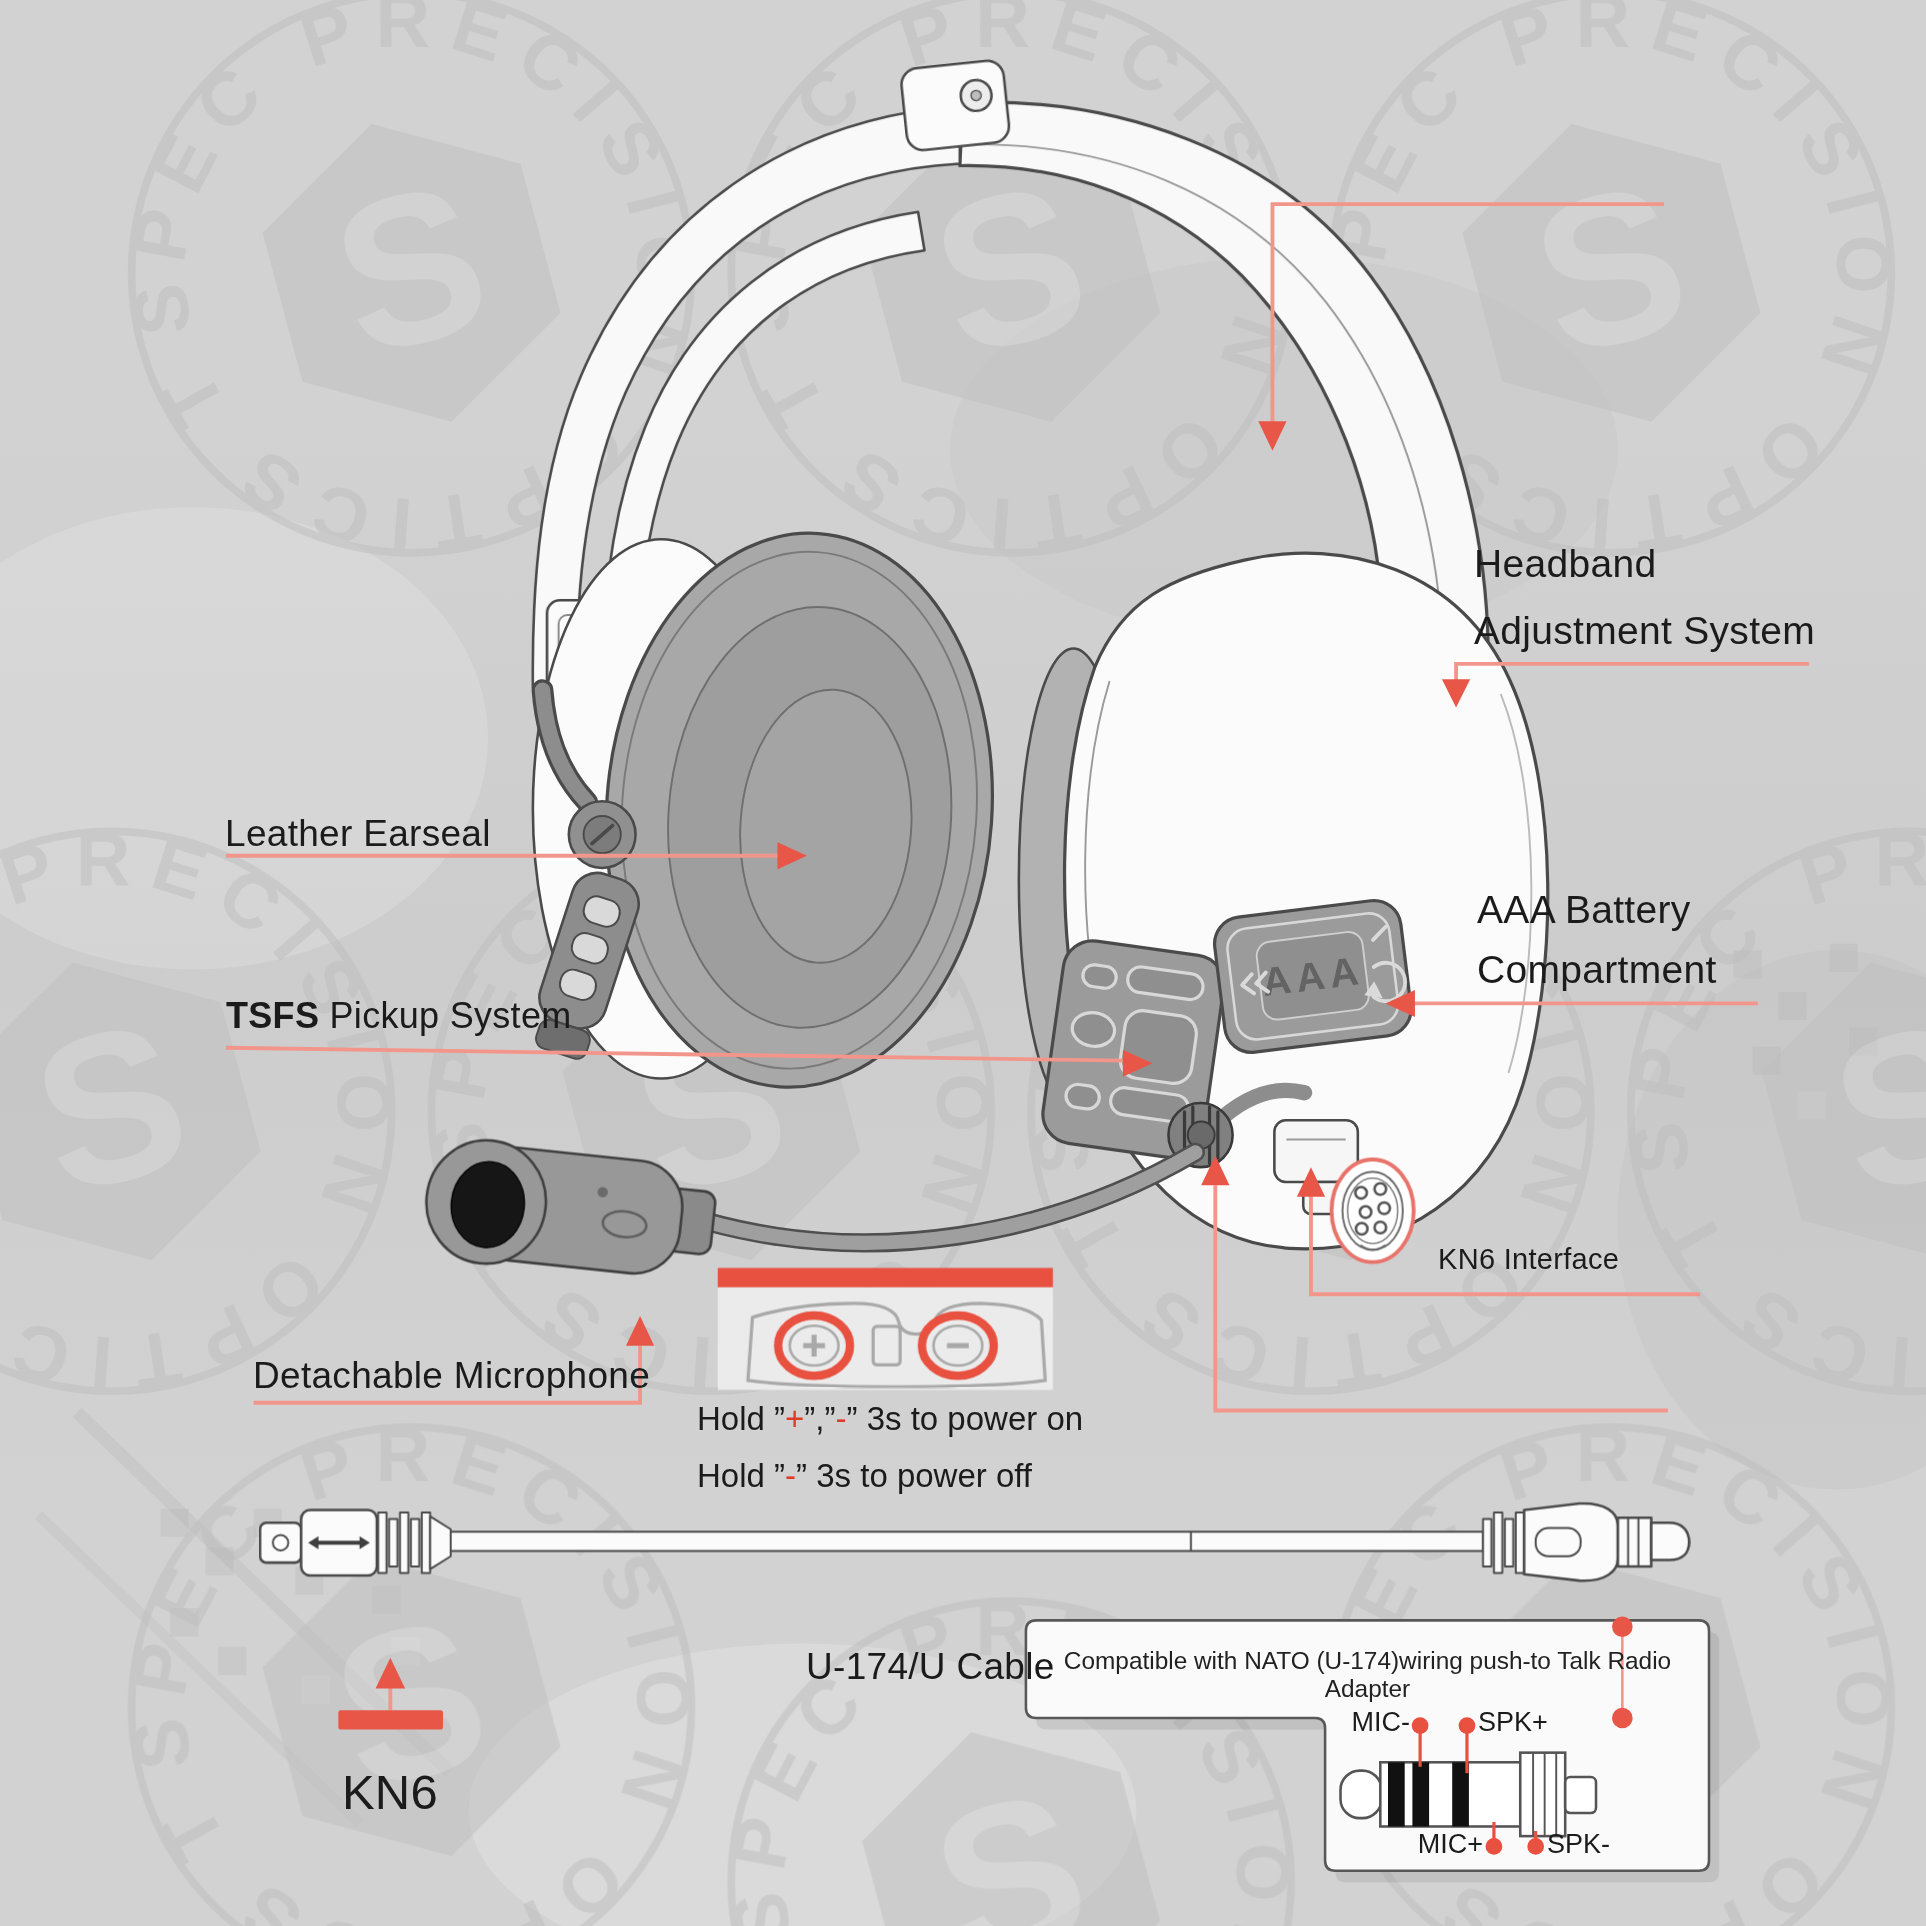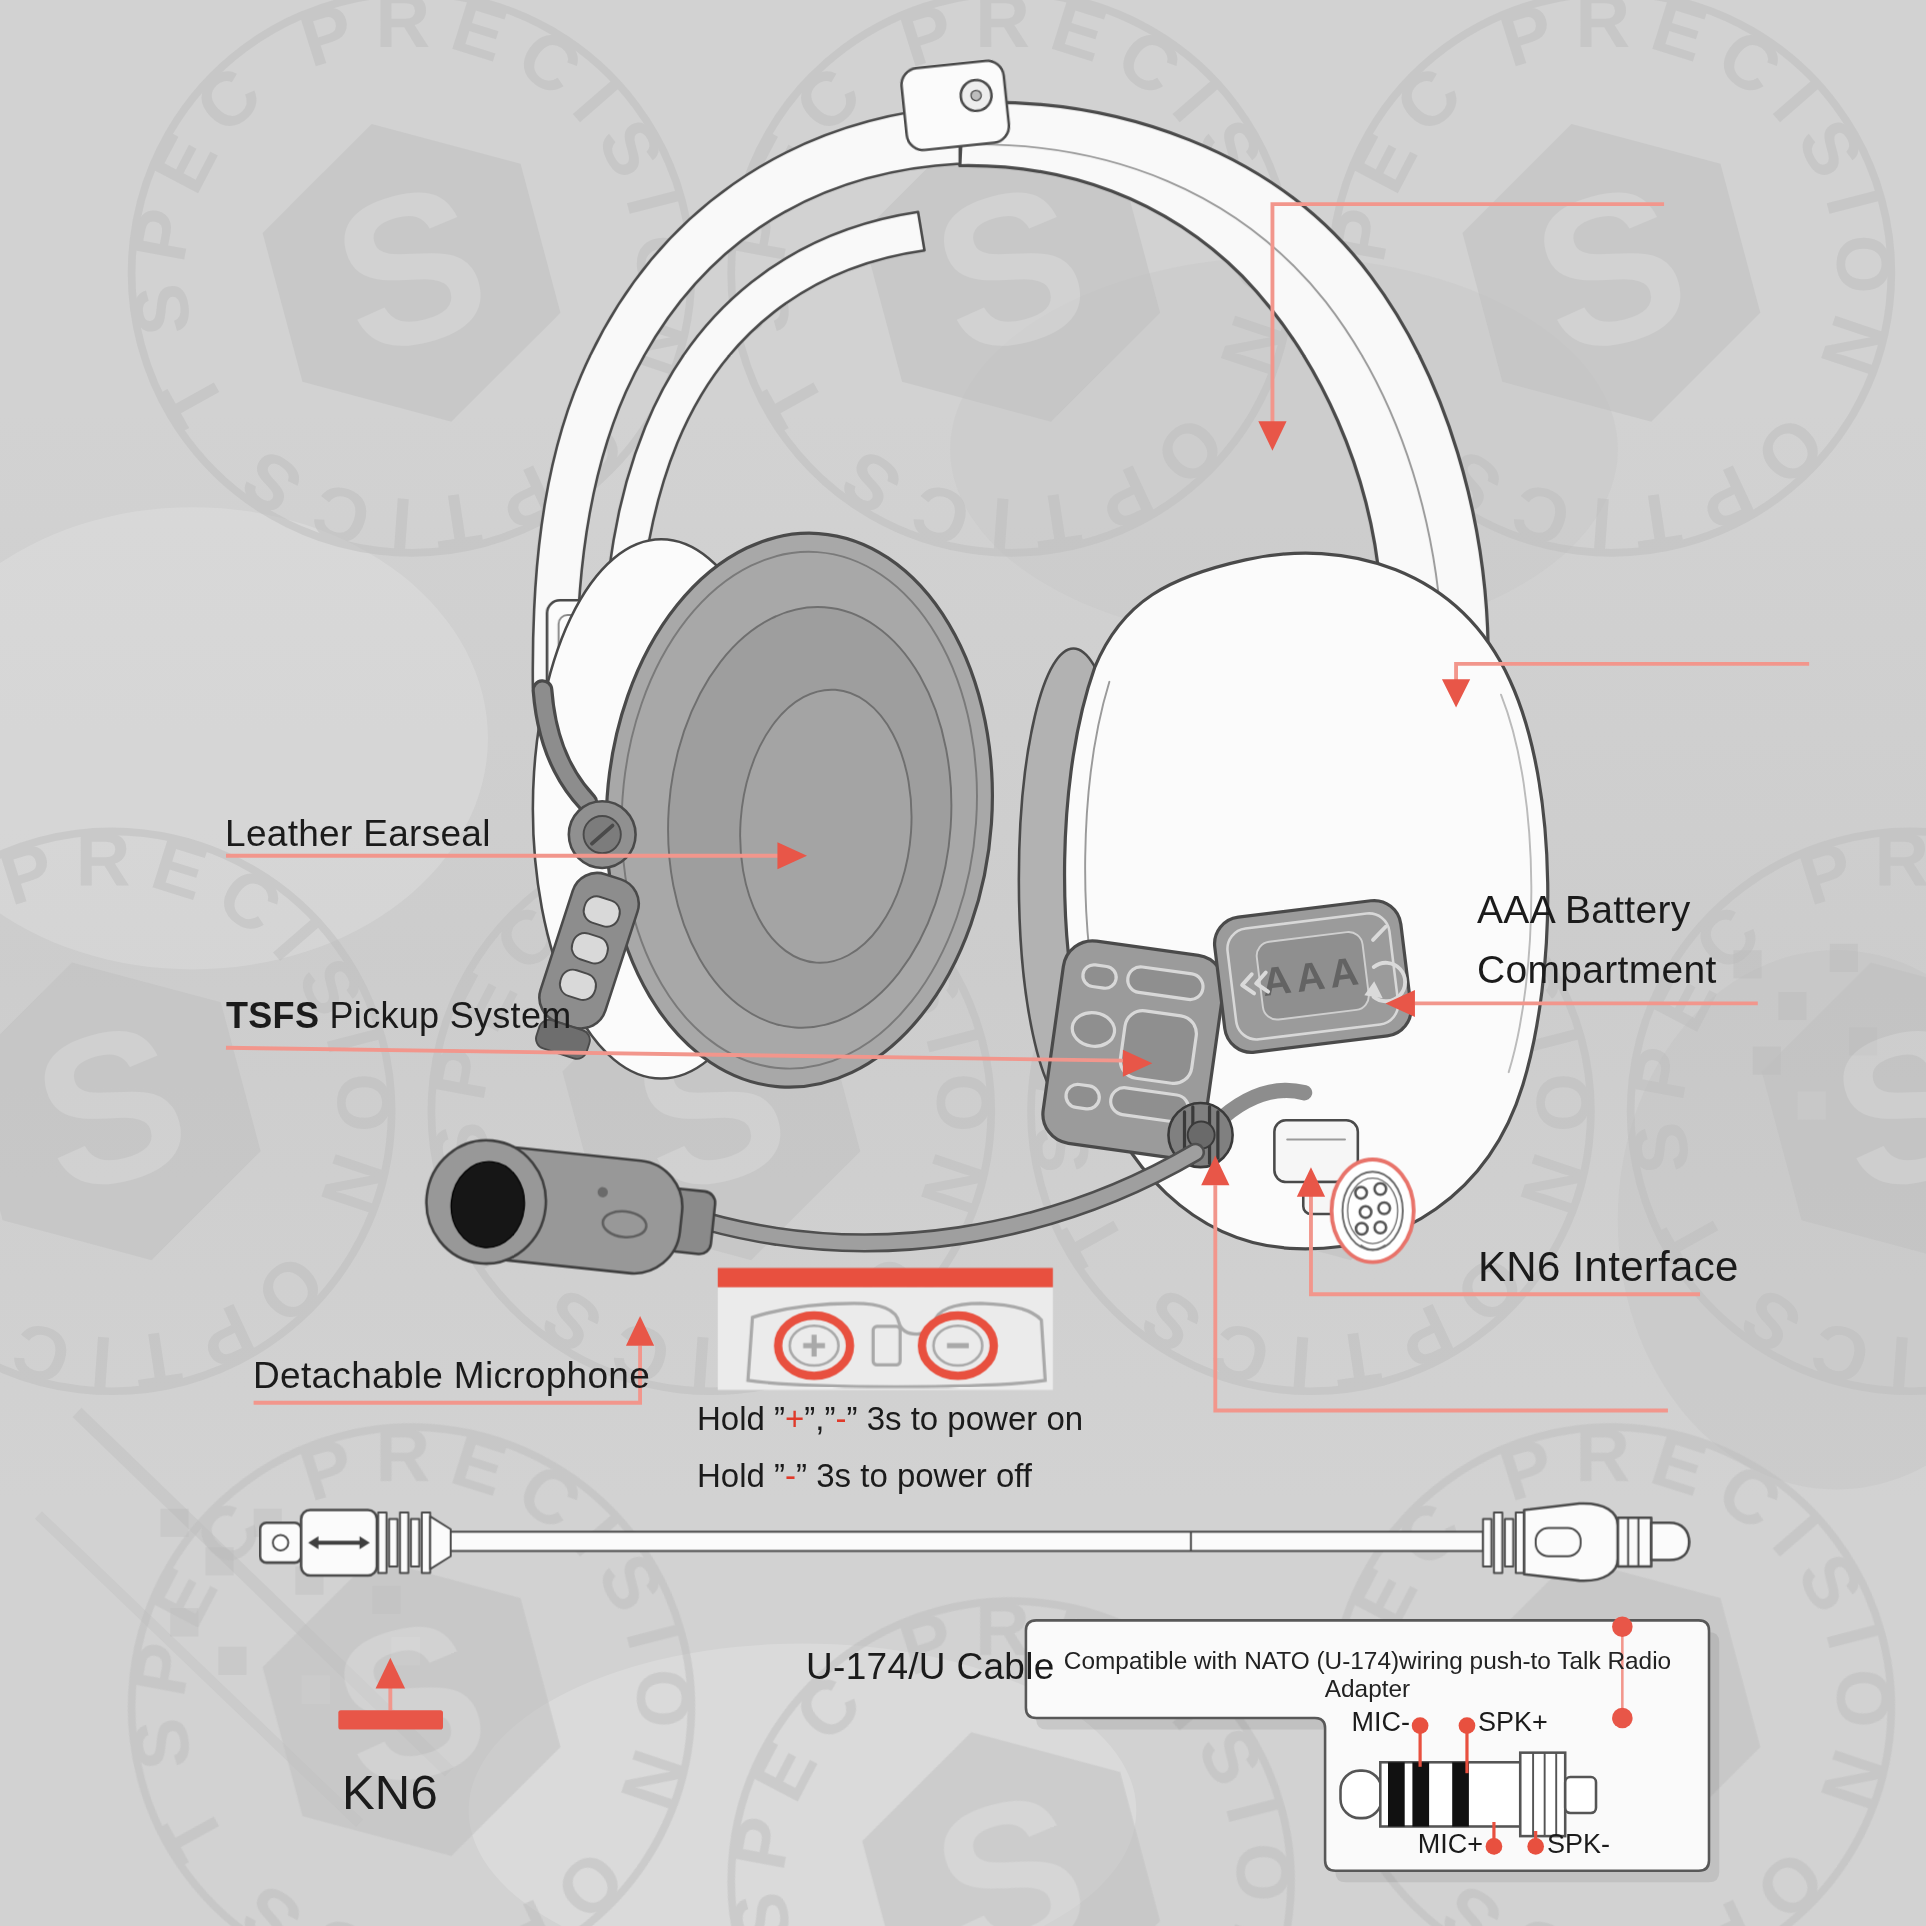--- a/index.html
+++ b/index.html
@@ -6,21 +6,21 @@
   body{width:1926px;height:1926px;font-family:"Liberation Sans",sans-serif;}
   #canvas{position:relative;width:1926px;height:1926px;background:#d2d2d2;overflow:hidden;}
   #art{position:absolute;left:0;top:0;}
   .lbl{position:absolute;color:#1b1b1b;white-space:pre-line;z-index:5;letter-spacing:0.3px;}
   .lbl-headband{left:1337px;top:59px;font-size:39px;line-height:67px;}
   .lbl-adjustment{left:1474px;top:530px;font-size:39px;line-height:67px;}
   .lbl-earseal{left:225px;top:813px;font-size:37px;}
   .lbl-tsfs{left:226px;top:995px;font-size:36px;}
   .lbl-tsfs b{font-weight:700;}
   .lbl-battery{left:1477px;top:880px;font-size:39px;line-height:60px;}
-  .lbl-kn6if{left:1438px;top:1243px;font-size:42px;margin-left:40px;}
+  .lbl-kn6if{left:1438px;top:1243px;font-size:29px;}
   .lbl-mic{left:253px;top:1355px;font-size:37px;}
   .lbl-micinstall{left:1387px;top:1341px;font-size:32px;line-height:46px;}
   .lbl-kn6plug{left:326px;top:1764px;width:128px;text-align:center;font-size:49px;}
   .lbl-cable{left:806px;top:1646px;font-size:37px;}
   .power-line{position:absolute;left:697px;font-size:33px;color:#1b1b1b;z-index:5;}
   .power-1{top:1400px;}
   .power-2{top:1457px;}
   .power-line .red{color:#e03a2a;}
   .box-title{position:absolute;left:1045px;top:1647px;width:645px;text-align:center;font-size:24.4px;color:#222;z-index:5;}
   .pin{position:absolute;font-size:27px;color:#1b1b1b;z-index:5;}
@@ -331,20 +331,22 @@
     <polygon points="2042,1818 2020,1864 2064,1864"></polygon>
     <polygon points="997,2050 975,2096 1019,2096"></polygon>
     <polygon points="1893,1800 1871,1846 1915,1846"></polygon>
     <polygon points="608,2582 585,2630 631,2630"></polygon>
     <rect x="527" y="2664" width="163" height="30" rx="4"></rect>
     <circle cx="2527" cy="2534" r="16"></circle>
     <circle cx="2527" cy="2676" r="16"></circle>
   </g>
 </svg>
 
+  <div class="lbl lbl-adjustment">Headband
+Adjustment System</div>
   <div class="lbl lbl-earseal">Leather Earseal</div>
   <div class="lbl lbl-tsfs"><b>TSFS</b><span> Pickup System</span></div>
   <div class="lbl lbl-battery">AAA Battery
 Compartment</div>
   <div class="lbl lbl-kn6if">KN6 Interface</div>
   <div class="lbl lbl-mic">Detachable Microphone</div>
   <div class="lbl lbl-kn6plug">KN6</div>
   <div class="lbl lbl-cable">U-174/U Cable</div>
 
   <div class="power-line power-1"><span>Hold ”</span><span class="red">+</span><span>”,”</span><span class="red">-</span><span>” 3s to power on</span></div>

